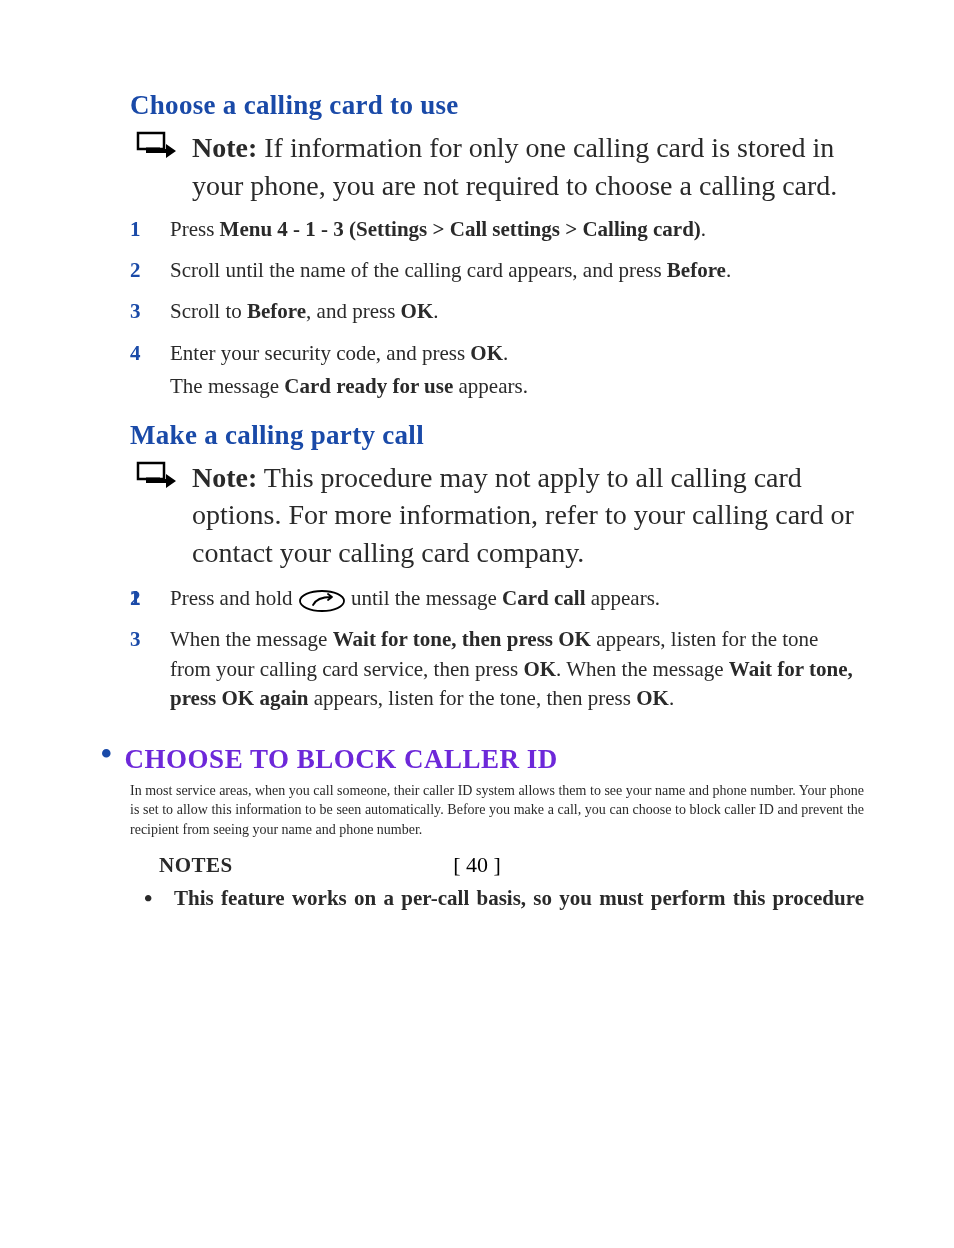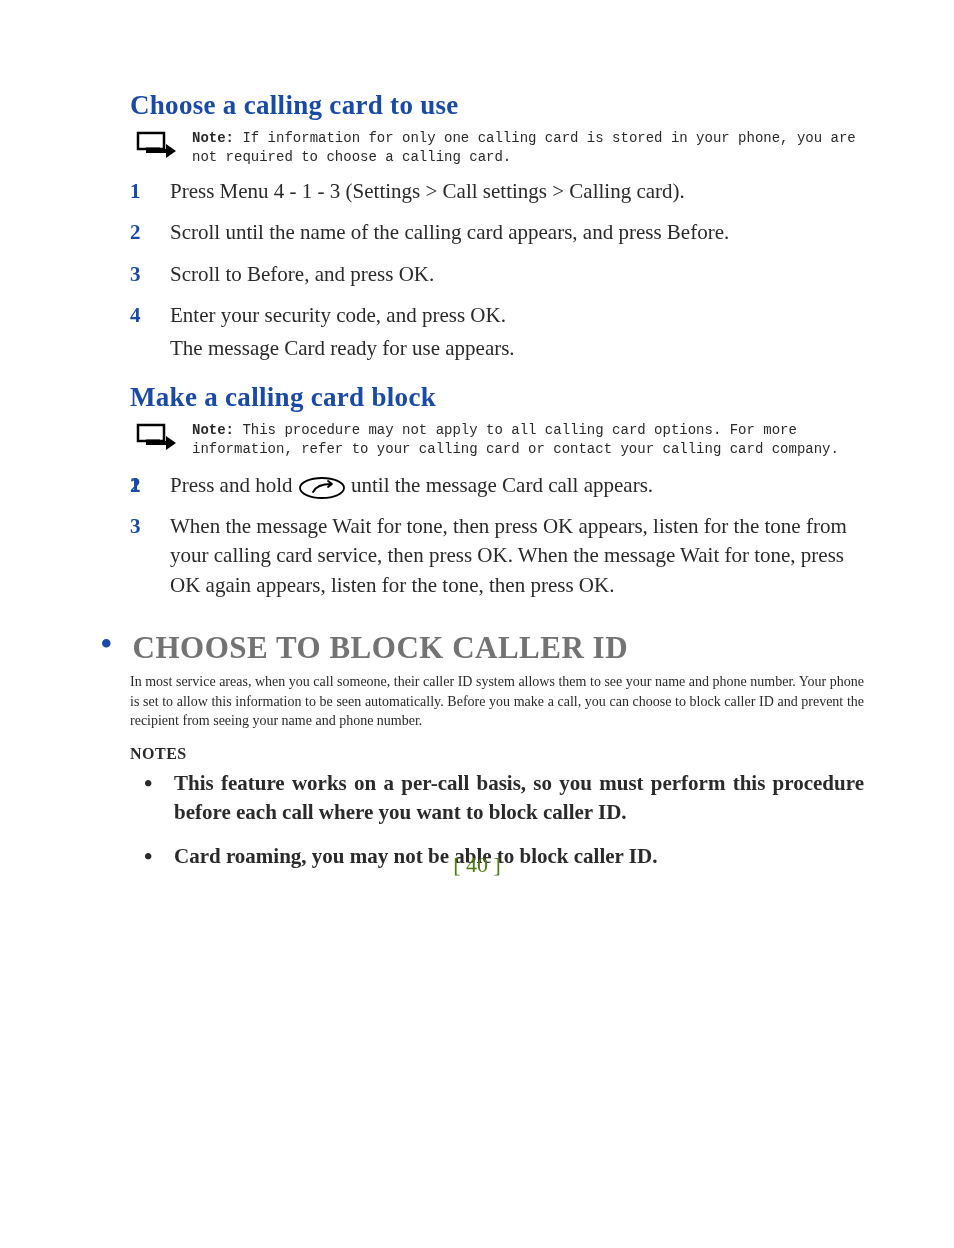--- a/index.html
+++ b/index.html
@@ -23,24 +23,23 @@
     margin: 0 0 8px 0;
     letter-spacing: 0.3px;
   }
   .note-row {
     display: flex;
     align-items: flex-start;
     gap: 14px;
     margin: 4px 0 8px 6px;
   }
   .note-text {
-    font-size: 14px;
+    font-size: 28px;
     line-height: 1.35;
     flex: 1;
-    font-family: Liberation Mono, monospace;
   }
   .note-text .bold { font-weight: bold; }
   ol.steps {
     list-style: none;
     padding: 0;
     margin: 10px 0 18px 0;
     counter-reset: step;
   }
   ol.steps > li {
     counter-increment: step;
@@ -54,53 +53,53 @@
     position: absolute;
     left: 0;
     top: 0;
     color: #1a4aa8;
     font-weight: bold;
     font-size: 21px;
   }
   .step-sub {
     margin-top: 4px;
   }
-  .b { font-weight: normal; }
+  .b { font-weight: bold; }
   .h2-row {
     display: flex;
     align-items: baseline;
     gap: 12px;
     margin-top: 30px;
     margin-left: -30px;
   }
   .h2-bullet {
     color: #1a4aa8;
     font-size: 36px;
     line-height: 0;
     position: relative;
     top: -2px;
   }
   .h2 {
-    color: #737373;
-    font-size: 31px;
+    color: #6d28d9;
+    font-size: 27px;
     font-weight: bold;
     letter-spacing: 0.5px;
-    margin-left: 8px;
   }
   .body-para {
     font-size: 14px;
     line-height: 1.4;
     margin: 6px 0 14px 0;
     text-align: justify;
   }
   .notes-heading {
     font-weight: bold;
-    font-size: 16px;
+    font-size: 21px;
     letter-spacing: 0.5px;
     margin-top: 12px;
+    margin-left: 29px;
   }
   ul.bullets {
     margin: 6px 0 0 0;
     padding: 0 0 0 44px;
     list-style: none;
     font-weight: bold;
   }
   ul.bullets > li {
     position: relative;
     font-size: 21px;
@@ -114,21 +113,21 @@
     left: -30px;
     font-size: 24px;
     top: -2px;
   }
   .page-num {
     position: absolute;
     left: 0;
     right: 0;
     bottom: 34px;
     text-align: center;
-    color: #4d7c0f;
+    color: #000000;
     font-size: 22px;
   }
   .call-key {
     display: inline-block;
     vertical-align: middle;
     position: relative;
     top: 1px;
   }
   svg { display: block; }
 </style>
@@ -151,21 +150,21 @@
         <div class="note-text"><span class="bold">Note:</span> If information for only one calling card is stored in your phone, you are not required to choose a calling card.</div>
       </div>
       <ol class="steps">
           <li><span class="num">1</span><span>Press <span class="b">Menu 4 - 1 - 3 (Settings &gt; Call settings &gt; Calling card)</span>.</span></li>
           <li><span class="num">2</span><span>Scroll until the name of the calling card appears, and press <span class="b">Before</span>.</span></li>
           <li><span class="num">3</span><span>Scroll to <span class="b">Before</span>, and press <span class="b">OK</span>.</span></li>
           <li><span class="num">4</span><span>Enter your security code, and press <span class="b">OK</span>.</span><div class="step-sub">The message <span class="b">Card ready for use</span> appears.</div></li>
         </ol>
     </div>
       <div class="section">
-      <div class="h3">Make a calling card block</div>
+      <div class="h3">Make a calling party call</div>
       <div class="note-row">
         <span>
           <svg width="42" height="30" viewBox="0 0 42 30">
             <rect x="2" y="4" width="26" height="16" fill="none" stroke="#000" stroke-width="2.5"></rect>
             <path d="M10 20 L24 20" stroke="#000" stroke-width="3"></path>
             <path d="M10 20 L30 20 L30 15 L40 22 L30 29 L30 24 L10 24 Z" fill="#000"></path>
           </svg>
         </span>
         <div class="note-text"><span class="bold">Note:</span> This procedure may not apply to all calling card options. For more information, refer to your calling card or contact your calling card company.</div>
       </div>

